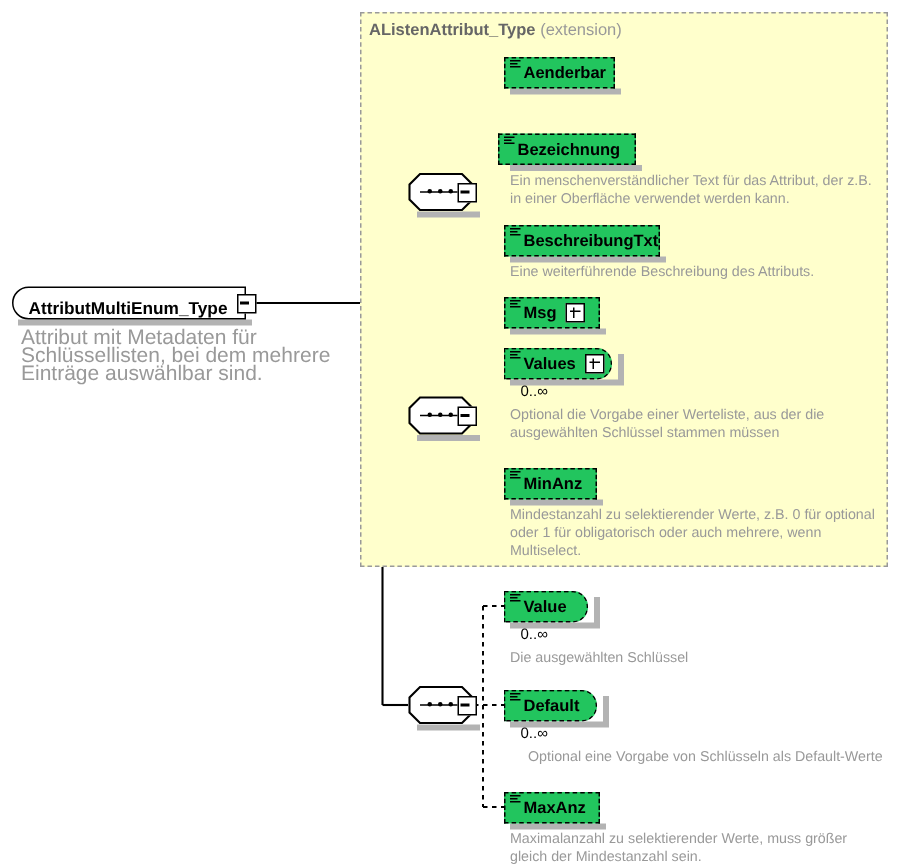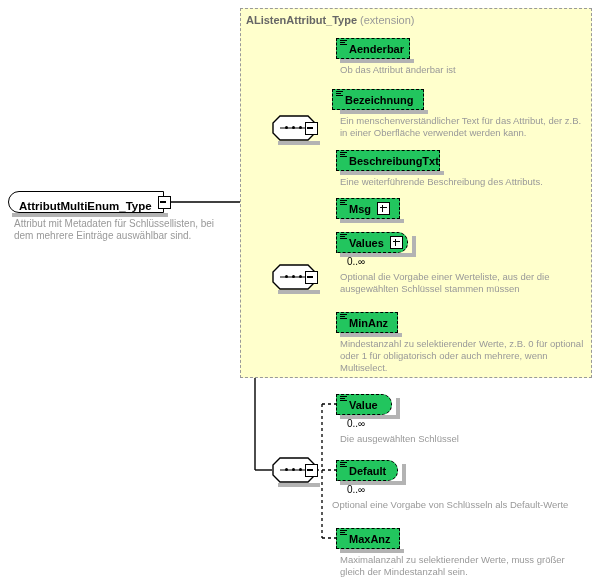--- a/index.html
+++ b/index.html
@@ -71,21 +71,21 @@
     top: 213px;
     width: 156px;
     height: 4px;
     background: #b3b3b3;
   }
   .root-desc {
     position: absolute;
     left: 14px;
     top: 218px;
     width: 222px;
-    font-size: 10px;
+    font-size: 14px;
     color: #999999;
     line-height: 12px;
   }
   
   .elem {
     position: absolute;
     height: 21px;
     box-sizing: border-box;
     border: 1.5px dashed #000000;
     background: #22c55e;
@@ -302,21 +302,20 @@
 
   <div class="elem-shadow" style="left:340px; top:59px; width:74px;"></div>
   <div class="elem" style="left:336px; top:38px; width:74px;">
     <span class="lines-icon">
         <i></i>
         <i></i>
         <i></i>
       </span>
     <span class="elabel">Aenderbar</span>
   </div>
-  <div class="desc" style="left:340px; top:64px; width:245px;">Ob das Attribut änderbar ist</div>
 
   <div class="elem-shadow" style="left:340px; top:110px; width:88px;"></div>
   <div class="elem" style="left:332px; top:89px; width:92px;">
     <span class="lines-icon">
         <i></i>
         <i></i>
         <i></i>
       </span>
     <span class="elabel">Bezeichnung</span>
   </div>
@@ -386,21 +385,21 @@
   <div class="elem-shadow-r" style="left:402px; top:464px; height:21px;"></div>
   <div class="elem rounded" style="left:336px; top:460px; width:62px;">
     <span class="lines-icon">
         <i></i>
         <i></i>
         <i></i>
       </span>
     <span class="elabel">Default</span>
   </div>
   <div class="card" style="left:347px; top:484px;">0..∞</div>
-  <div class="desc" style="left:332px; top:499px; width:250px;">Optional eine Vorgabe von Schlüsseln als Default-Werte</div>
+  <div class="desc" style="left:352px; top:499px; width:250px;">Optional eine Vorgabe von Schlüsseln als Default-Werte</div>
 
   <div class="elem-shadow" style="left:340px; top:549px; width:64px;"></div>
   <div class="elem" style="left:336px; top:528px; width:64px;">
     <span class="lines-icon">
         <i></i>
         <i></i>
         <i></i>
       </span>
     <span class="elabel">MaxAnz</span>
   </div>

